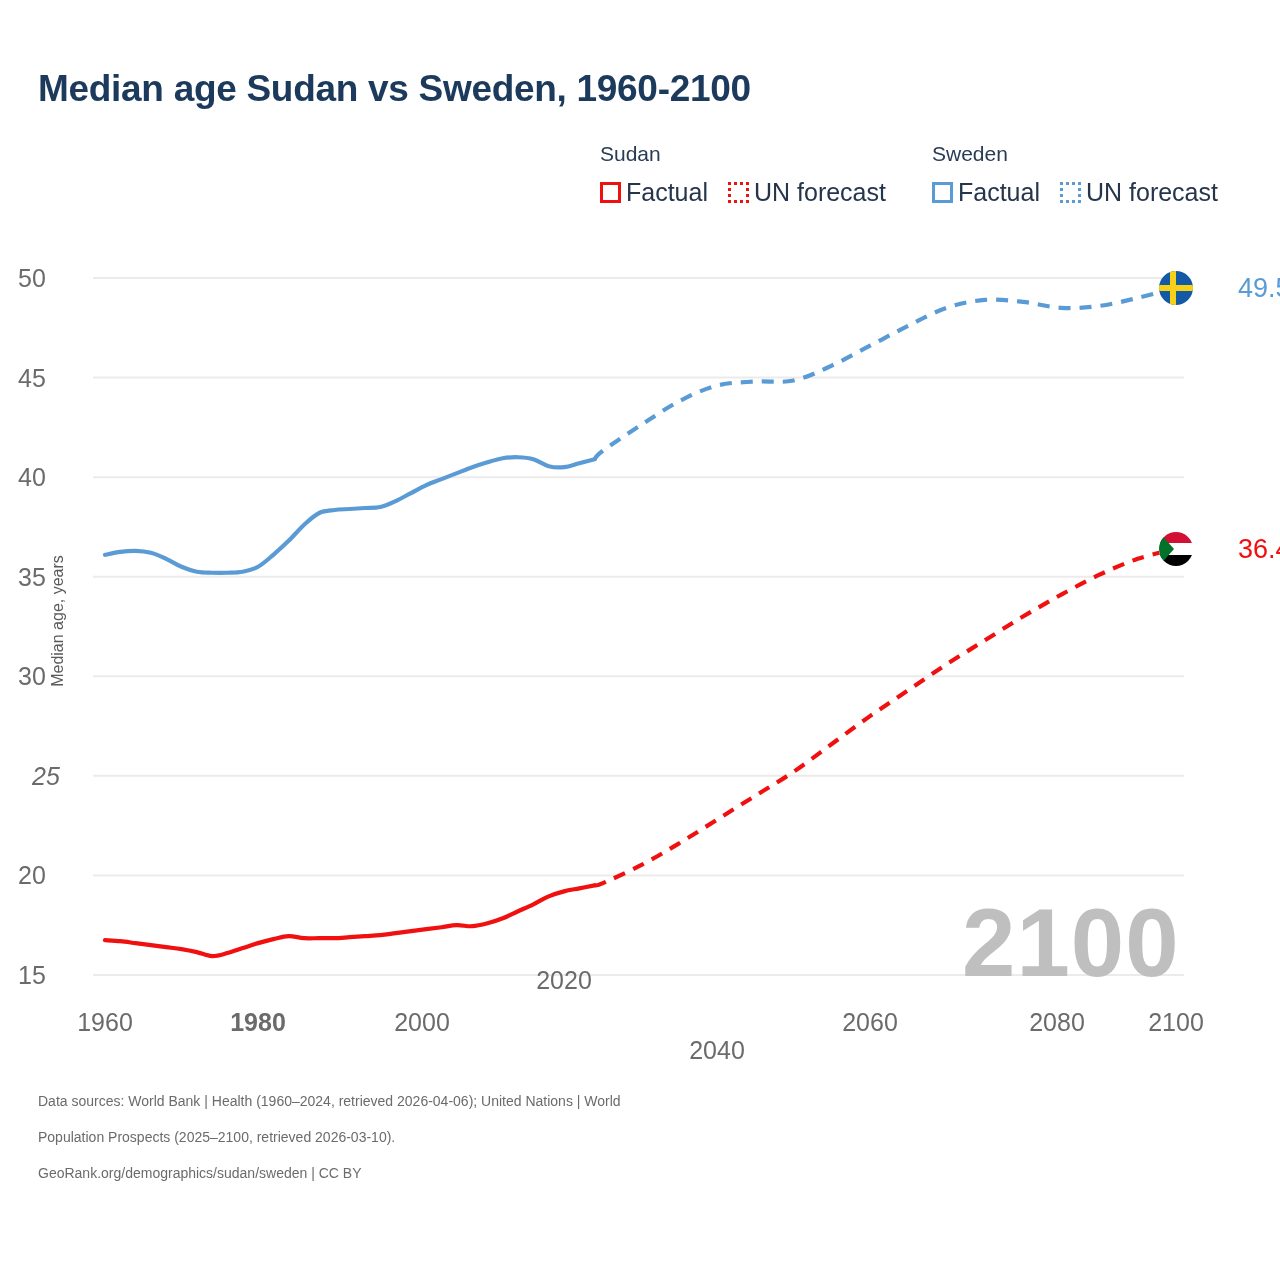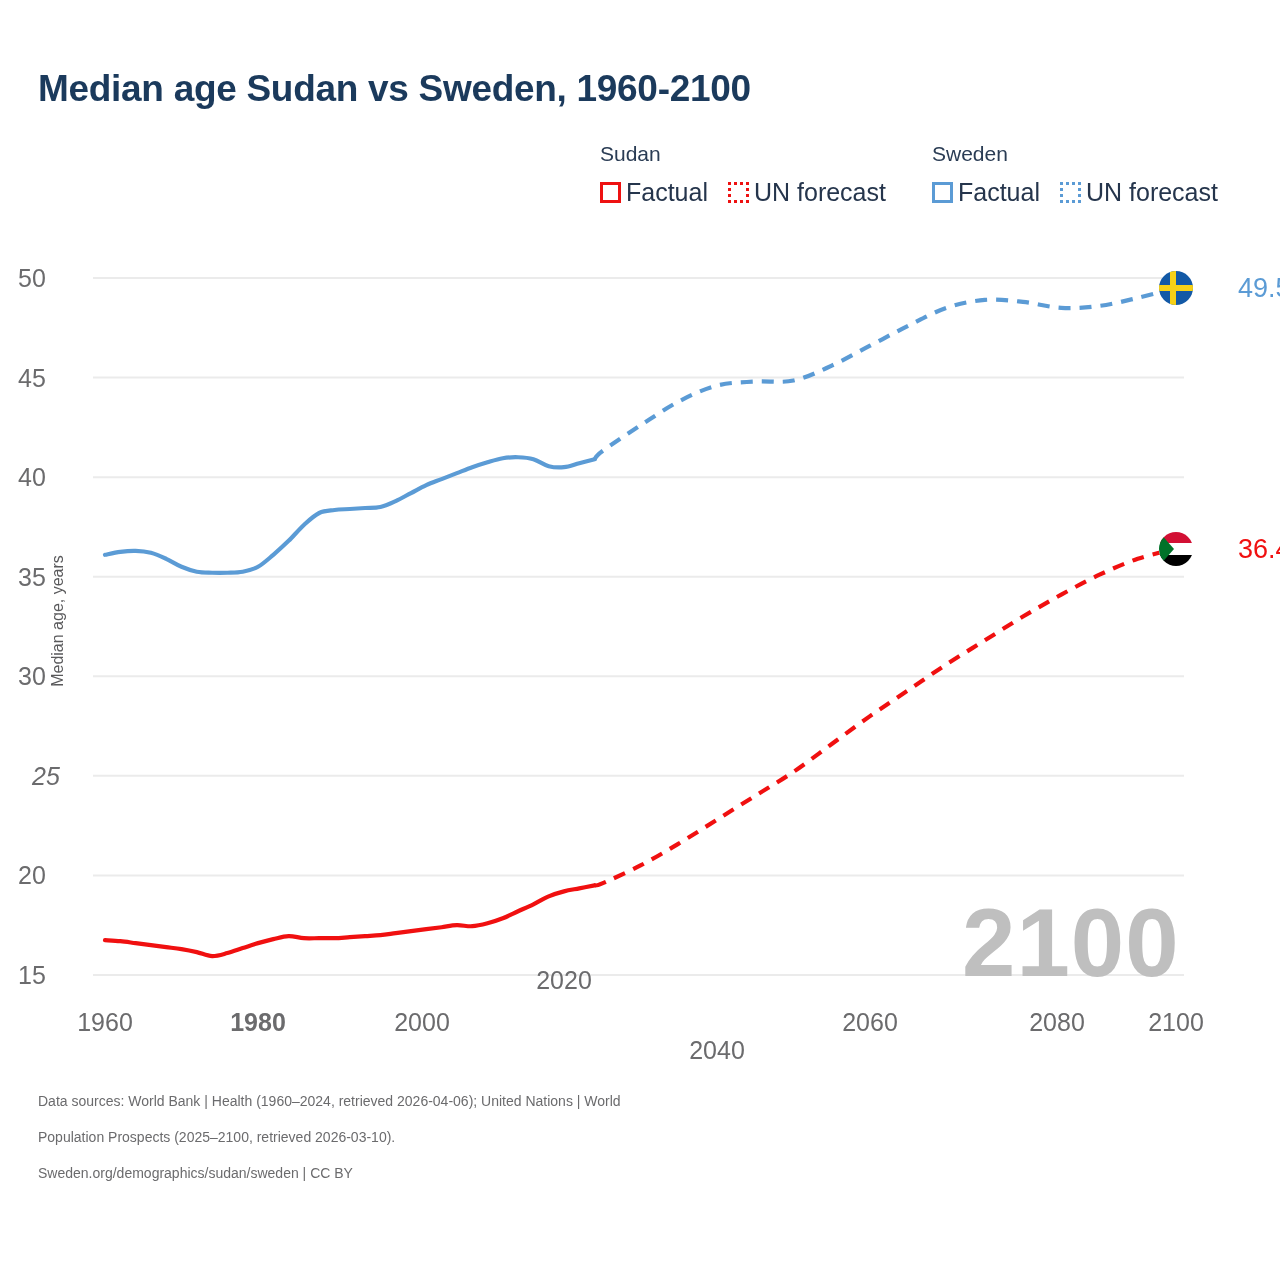--- a/index.html
+++ b/index.html
@@ -251,16 +251,16 @@
           <span class="sd-b"></span>
           <span class="sd-t"></span>
         </div>
         <div class="endpoint-label sudan" style="left: 1198px; top: 548.834px;">36.4</div>
       </div>
   </div>
 
   <div class="footer">
     <div>Data sources: World Bank | Health (1960–2024, retrieved 2026-04-06); United Nations | World</div>
     <div class="footer-line2">Population Prospects (2025–2100, retrieved 2026-03-10).</div>
-    <div class="footer-line2">Sweden.org/demographics/sudan/sweden | CC BY</div>
+    <div class="footer-line2">GeoRank.org/demographics/sudan/sweden | CC BY</div>
   </div>
 
 </div>
 
 </body></html>

